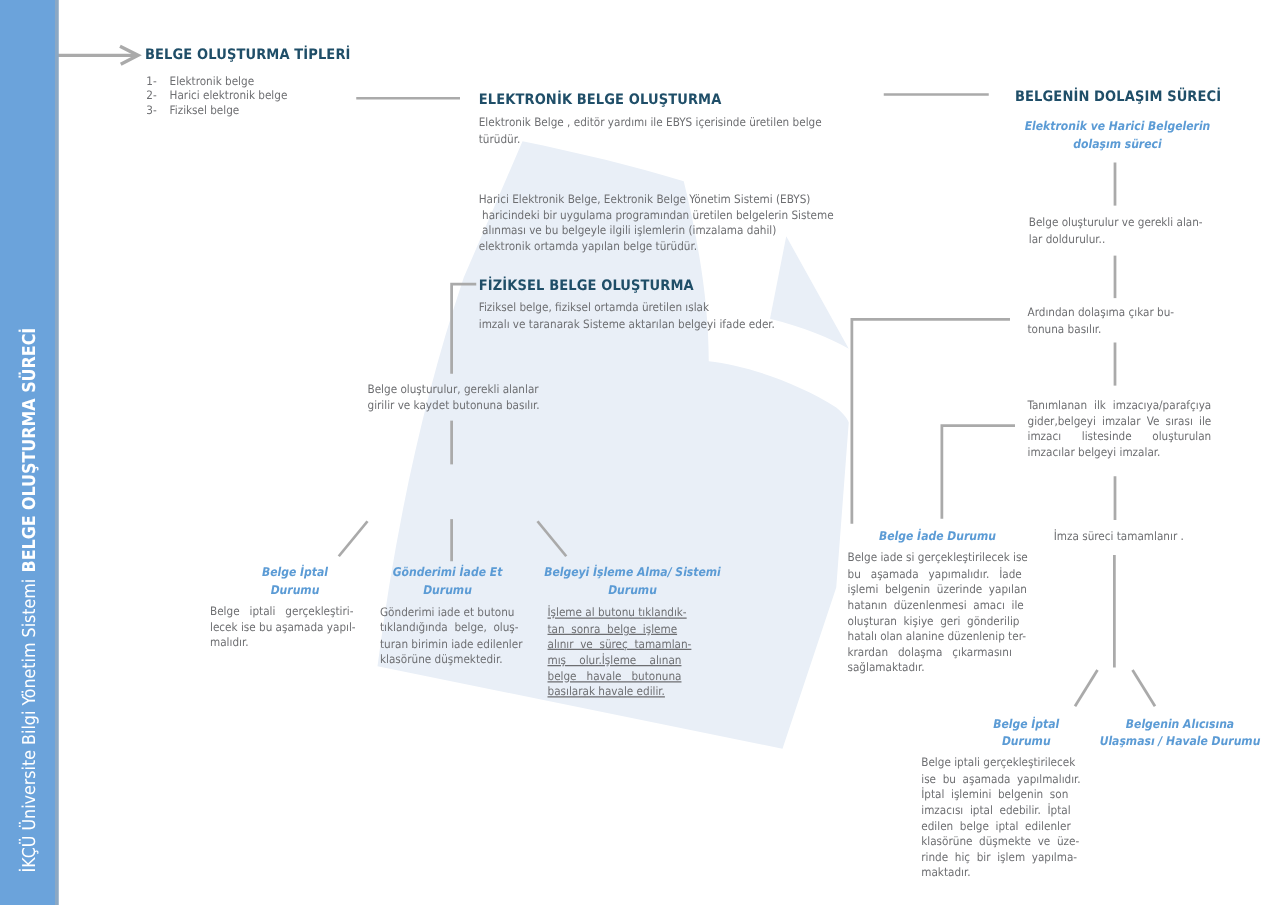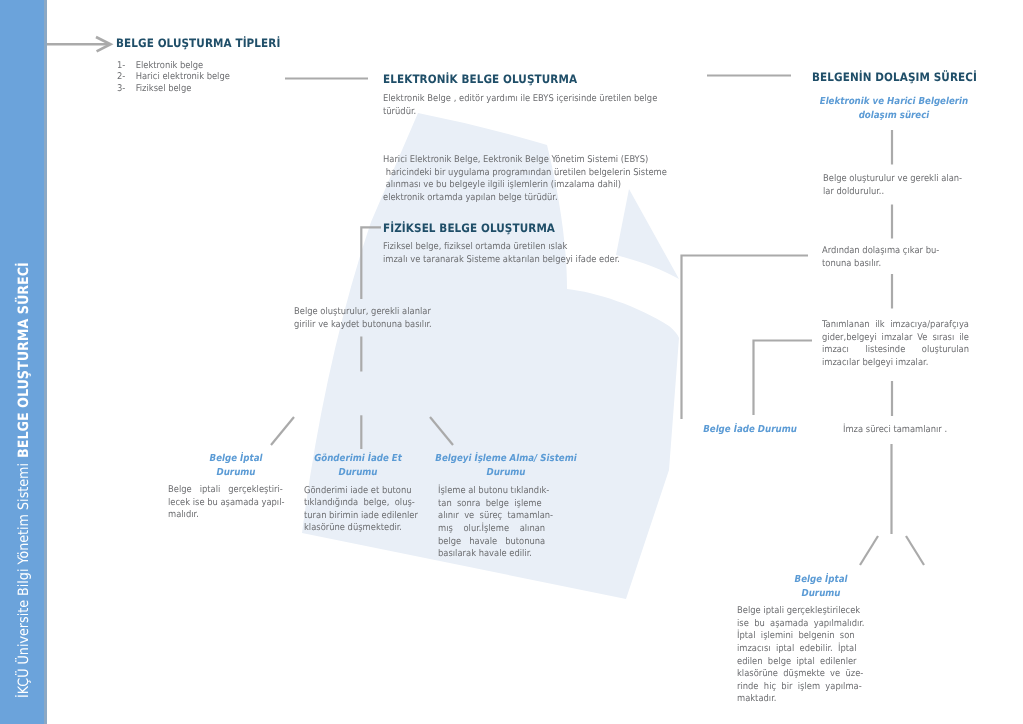--- a/index.html
+++ b/index.html
@@ -120,44 +120,54 @@
 
   <div class="h2" style="left:298px;top:452px;width:120px;">Gönderimi İade Et
 Durumu</div>
   <div class="body" style="left:304px;top:484.5px;width:118px;">Gönderimi iade et butonu
 tıklandığında  belge,  oluş-
 turan birimin iade edilenler
 klasörüne düşmektedir.</div>
 
   <div class="h2" style="left:435px;top:452px;width:142px;">Belgeyi İşleme Alma/ Sistemi
 Durumu</div>
-  <div class="body" style="left:438px;top:485px;width:119px;">İşleme al butonu tıklandık-
+  <div class="body" style="left:438px;top:485px;width:119px;text-decoration:underline;">İşleme al butonu tıklandık-
 tan  sonra  belge  işleme
 alınır  ve  süreç  tamamlan-
 mış    olur.İşleme    alınan
 belge   havale   butonuna
 basılarak havale edilir.</div>
 
   <div class="h1" style="left:812px;top:70px;">BELGENİN DOLAŞIM SÜRECİ</div>
   <div class="h2" style="left:806px;top:95px;width:176px;">Elektronik ve Harici Belgelerin
 dolaşım süreci</div>
 
   <div class="body" style="left:823px;top:173px;width:160px;">Belge oluşturulur ve gerekli alan-
 lar doldurulur..</div>
   <div class="body" style="left:822px;top:245px;width:160px;">Ardından dolaşıma çıkar bu-
 tonuna basılır.</div>
   <div class="body just" style="left:822px;top:319px;width:147px;">Tanımlanan ilk imzacıya/parafçıya gider,belgeyi imzalar Ve sırası ile imzacı listesinde oluşturulan imzacılar belgeyi imzalar.</div>
   <div class="body" style="left:843px;top:424px;width:170px;">İmza süreci tamamlanır .</div>
 
   <div class="h2" style="left:675px;top:423px;width:150px;">Belge İade Durumu</div>
+  <div class="body" style="left:678px;top:441px;width:148px;">Belge iade si gerçekleştirilecek ise
+bu   aşamada   yapımalıdır.   İade
+işlemi  belgenin  üzerinde  yapılan
+hatanın  düzenlenmesi  amacı  ile
+oluşturan  kişiye  geri  gönderilip
+hatalı olan alanine düzenlenip ter-
+krardan   dolaşma   çıkarmasını
+sağlamaktadır.</div>
 
   <div class="h2" style="left:761px;top:573px;width:120px;">Belge İptal
 Durumu</div>
   <div class="body" style="left:737px;top:605px;width:128px;">Belge iptali gerçekleştirilecek
 ise  bu  aşamada  yapılmalıdır.
 İptal  işlemini  belgenin  son
 imzacısı  iptal  edebilir.  İptal
 edilen  belge  iptal  edilenler
 klasörüne  düşmekte  ve  üze-
 rinde  hiç  bir  işlem  yapılma-
 maktadır.</div>
 
+  <div class="h2" style="left:877px;top:573px;width:134px;">Belgenin Alıcısına
+Ulaşması / Havale Durumu</div>
 </div>
 
 </body></html>

